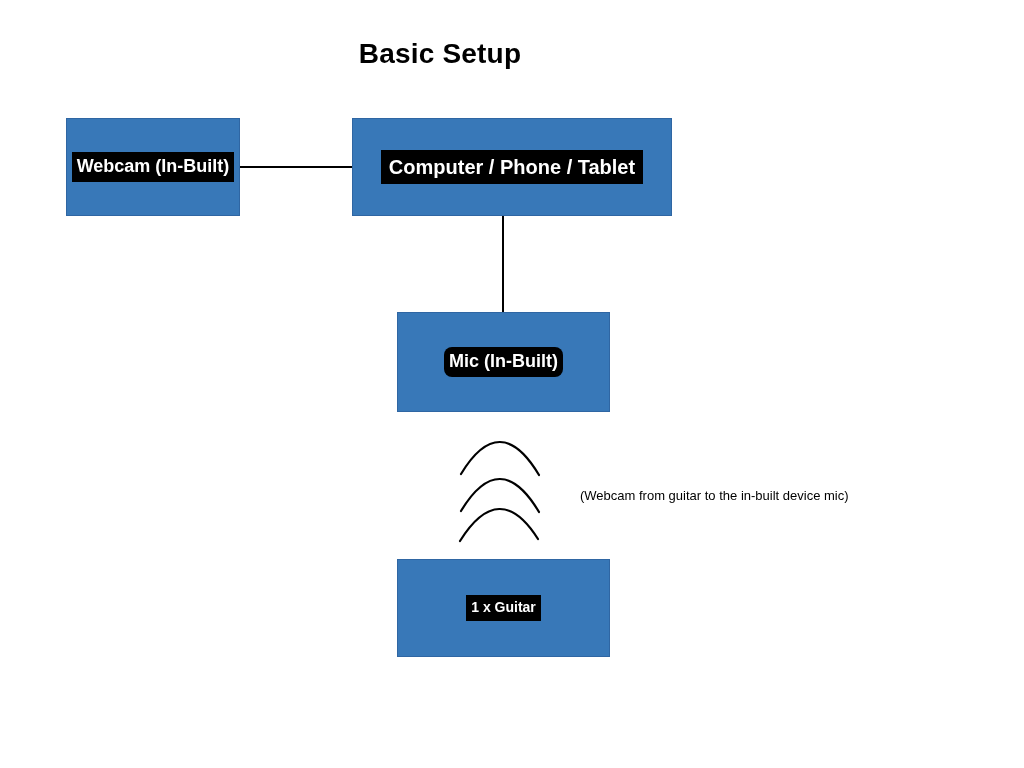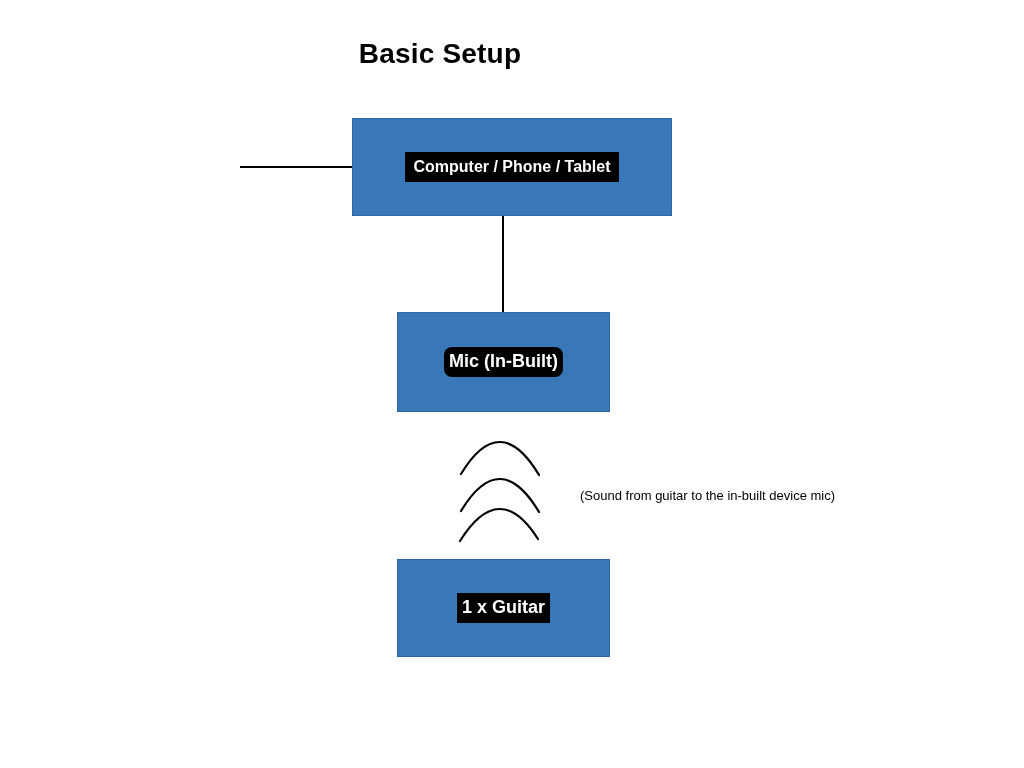--- a/index.html
+++ b/index.html
@@ -40,25 +40,25 @@
     background: var(--label-bg, #000000);
     color: var(--label-text, #ffffff);
     font-weight: bold;
     white-space: nowrap;
     padding: 5px 5px;
     line-height: 1.1;
   }
   .node-webcam   { left: 66px;  top: 118px; width: 174px; height: 98px; }
   .node-webcam .node-label   { font-size: 18px; }
   .node-computer { left: 352px; top: 118px; width: 320px; height: 98px; }
-  .node-computer .node-label { font-size: 16px; padding: 6px 8px; }
+  .node-computer .node-label { font-size: 20px; padding: 6px 8px; }
   .node-mic      { left: 397px; top: 312px; width: 213px; height: 100px; }
   .node-mic .node-label      { font-size: 18px; border-radius: 8px; }
   .node-guitar   { left: 397px; top: 559px; width: 213px; height: 98px; }
-  .node-guitar .node-label   { font-size: 18px; }
+  .node-guitar .node-label   { font-size: 14px; }
   .connector {
     position: absolute;
     background: var(--connector, #000000);
   }
   .connector-h { left: 240px; top: 166px; width: 112px; height: 2px; }
   .connector-v { left: 502px; top: 216px; width: 2px;  height: 96px; }
   .sound-waves {
     position: absolute;
     left: 450px;
     top: 430px;
@@ -82,37 +82,40 @@
     white-space: nowrap;
   }
 </style>
 </head>
 <body>
 
 <div class="canvas">
 
   <h1 class="title">Basic Setup</h1>
 
+  <div class="node node-webcam">
+    <span class="node-label">Webcam (In-Built)</span>
+  </div>
 
   <div class="node node-computer">
     <span class="node-label">Computer / Phone / Tablet</span>
   </div>
 
   <div class="connector connector-h"></div>
   <div class="connector connector-v"></div>
 
   <div class="node node-mic">
     <span class="node-label">Mic (In-Built)</span>
   </div>
 
   <svg class="sound-waves" viewBox="0 0 100 118" xmlns="http://www.w3.org/2000/svg">
     <path d="M 11 44 Q 50 -20.5 89 45"></path>
     <path d="M 11 81 Q 50 16.5 89 82"></path>
     <path d="M 10 111 Q 49.5 48 88 109"></path>
   </svg>
 
-  <div class="annotation">(Sound from guitar to the in-built device mic)</div>
+  <div class="annotation">(Webcam from guitar to the in-built device mic)</div>
 
   <div class="node node-guitar">
     <span class="node-label">1 x Guitar</span>
   </div>
 
 </div>
 
 </body></html>

